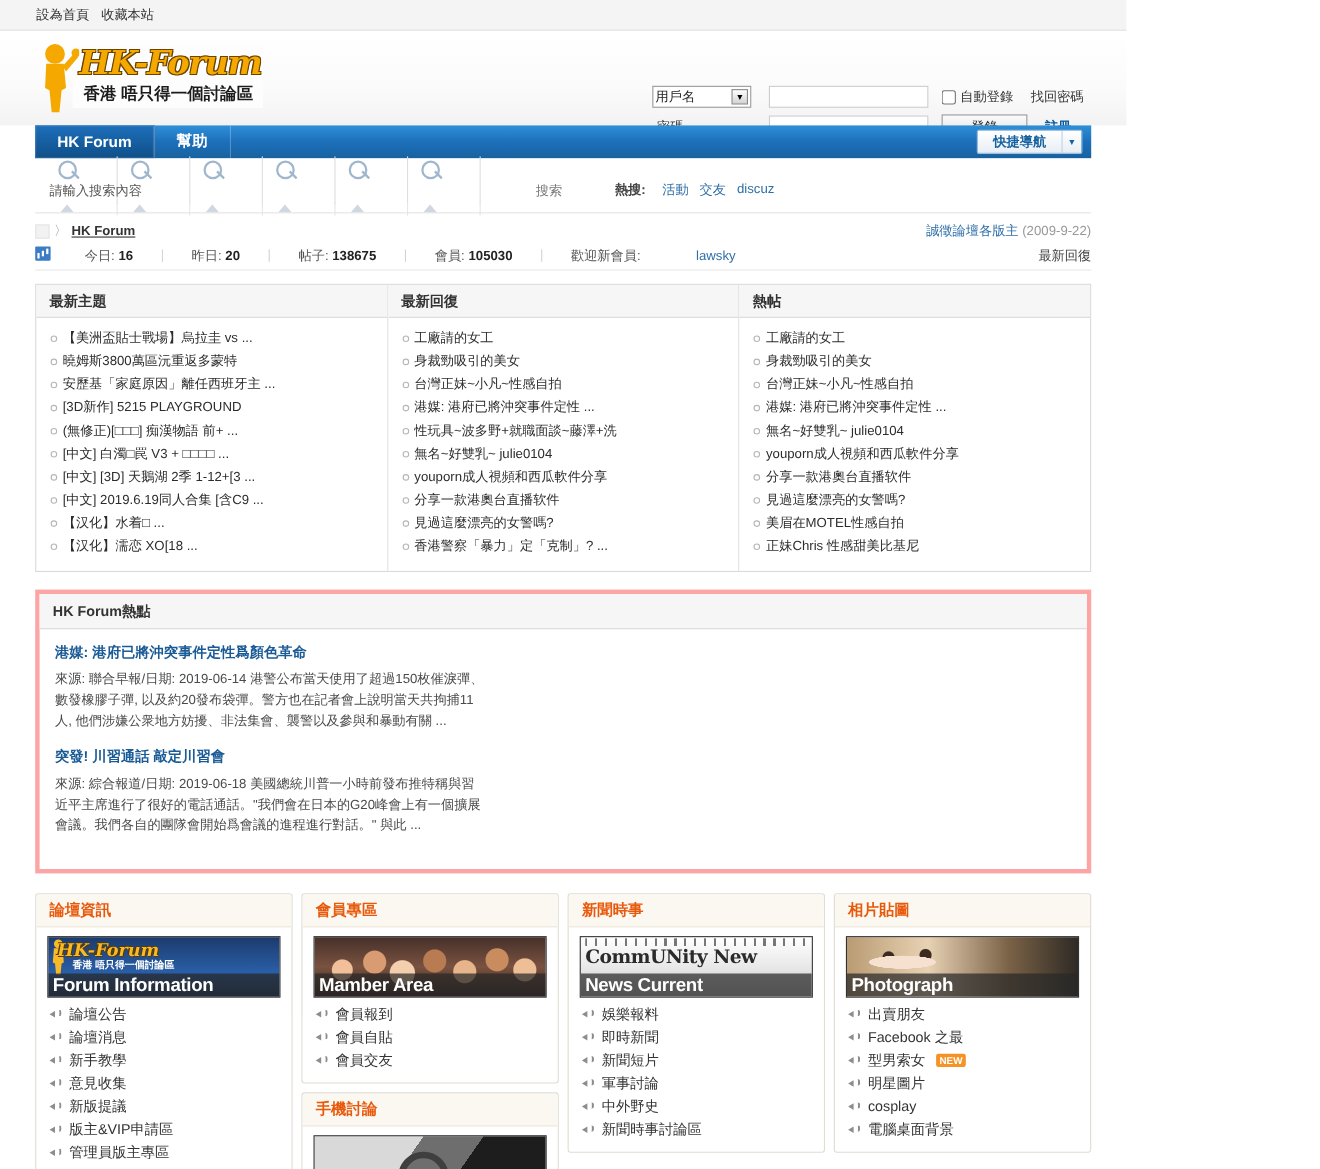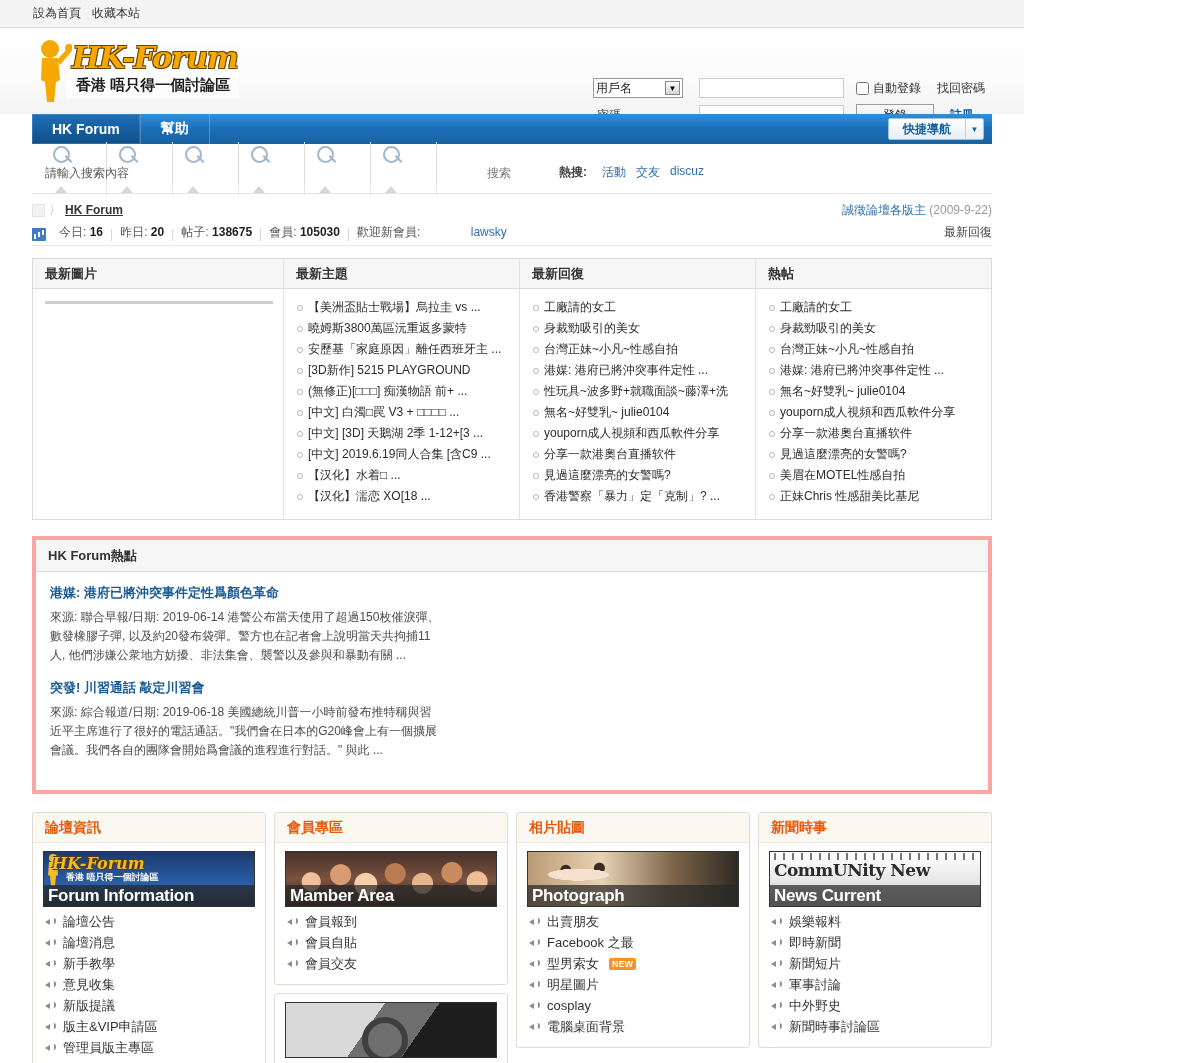--- a/index.html
+++ b/index.html
@@ -301,21 +301,21 @@
     width: 960px;
     margin-left: 32px;
     height: 24px;
     display: flex; align-items: center;
     justify-content: space-between;
     font-size: 12px;
     color: #555;
     border-bottom: 1px solid #e8e8e8;
     padding-bottom: 3px;
   }
-  .stats-left { display: flex; align-items: flex-end; gap: 0; }
+  .stats-left { display: flex; align-items: flex-start; gap: 18px; }
   .chart-ico {
     width: 14px; height: 13px;
     background: #3b7cc4;
     margin-right: 6px;
     position: relative;
     display: inline-block;
     border-radius: 1px;
   }
   .chart-ico::before {
     content: "";
@@ -683,26 +683,20 @@
       <span class="stat-item">
         <span>歡迎新會員:</span>
         <a class="stat-new" href="#" style="text-decoration:none">lawsky</a>
       </span>
     </div>
     <div class="stats-right">最新回復</div>
   </div>
 
   <div class="fourcol">
 
-    <div class="fc-col">
-      <div class="fc-head">最新圖片</div>
-      <div class="fc-body">
-        <div class="empty-img-line"></div>
-      </div>
-    </div>
 
     <div class="fc-col">
       <div class="fc-head">最新主題</div>
       <div class="fc-body">
         <ul>
           <li>【美洲盃貼士戰場】烏拉圭 vs ...</li>
           <li>曉姆斯3800萬區沅重返多蒙特</li>
           <li>安歷基「家庭原因」離任西班牙主 ...</li>
           <li>[3D新作] 5215 PLAYGROUND</li>
           <li>(無修正)[□□□] 痴漢物語 前+ ...</li>
@@ -832,60 +826,23 @@
                 <span>會員自貼</span>
               </li>
             <li>
                 <span class="spk"></span>
                 <span>會員交友</span>
               </li>
           </ul>
         </div>
       </div>
       <div class="panel">
+        <div class="panel-head">手機討論</div>
         <div class="panel-body">
           <div class="thumb thumb-phone"></div>
-        </div>
-      </div>
-    </div>
-
-    <div class="pcol">
-      <div class="panel">
-        <div class="panel-head">相片貼圖</div>
-        <div class="panel-body">
-          <div class="thumb thumb-photo">
-            <div class="cap">Photograph</div>
-          </div>
-          <ul class="plist">
-            <li>
-                <span class="spk"></span>
-                <span>出賣朋友</span>
-              </li>
-            <li>
-                <span class="spk"></span>
-                <span>Facebook 之最</span>
-              </li>
-            <li>
-                <span class="spk"></span>
-                <span>型男索女</span>
-                <span class="newbadge">NEW</span>
-              </li>
-            <li>
-                <span class="spk"></span>
-                <span>明星圖片</span>
-              </li>
-            <li>
-                <span class="spk"></span>
-                <span>cosplay</span>
-              </li>
-            <li>
-                <span class="spk"></span>
-                <span>電腦桌面背景</span>
-              </li>
-          </ul>
         </div>
       </div>
     </div>
 
     <div class="pcol">
       <div class="panel">
         <div class="panel-head">新聞時事</div>
         <div class="panel-body">
           <div class="thumb thumb-news">
             <div class="newslines"></div>
@@ -915,15 +872,53 @@
               </li>
             <li>
                 <span class="spk"></span>
                 <span>新聞時事討論區</span>
               </li>
           </ul>
         </div>
       </div>
     </div>
 
+    <div class="pcol">
+      <div class="panel">
+        <div class="panel-head">相片貼圖</div>
+        <div class="panel-body">
+          <div class="thumb thumb-photo">
+            <div class="cap">Photograph</div>
+          </div>
+          <ul class="plist">
+            <li>
+                <span class="spk"></span>
+                <span>出賣朋友</span>
+              </li>
+            <li>
+                <span class="spk"></span>
+                <span>Facebook 之最</span>
+              </li>
+            <li>
+                <span class="spk"></span>
+                <span>型男索女</span>
+                <span class="newbadge">NEW</span>
+              </li>
+            <li>
+                <span class="spk"></span>
+                <span>明星圖片</span>
+              </li>
+            <li>
+                <span class="spk"></span>
+                <span>cosplay</span>
+              </li>
+            <li>
+                <span class="spk"></span>
+                <span>電腦桌面背景</span>
+              </li>
+          </ul>
+        </div>
+      </div>
+    </div>
+
   </div>
 
 </div>
 
 </body></html>

